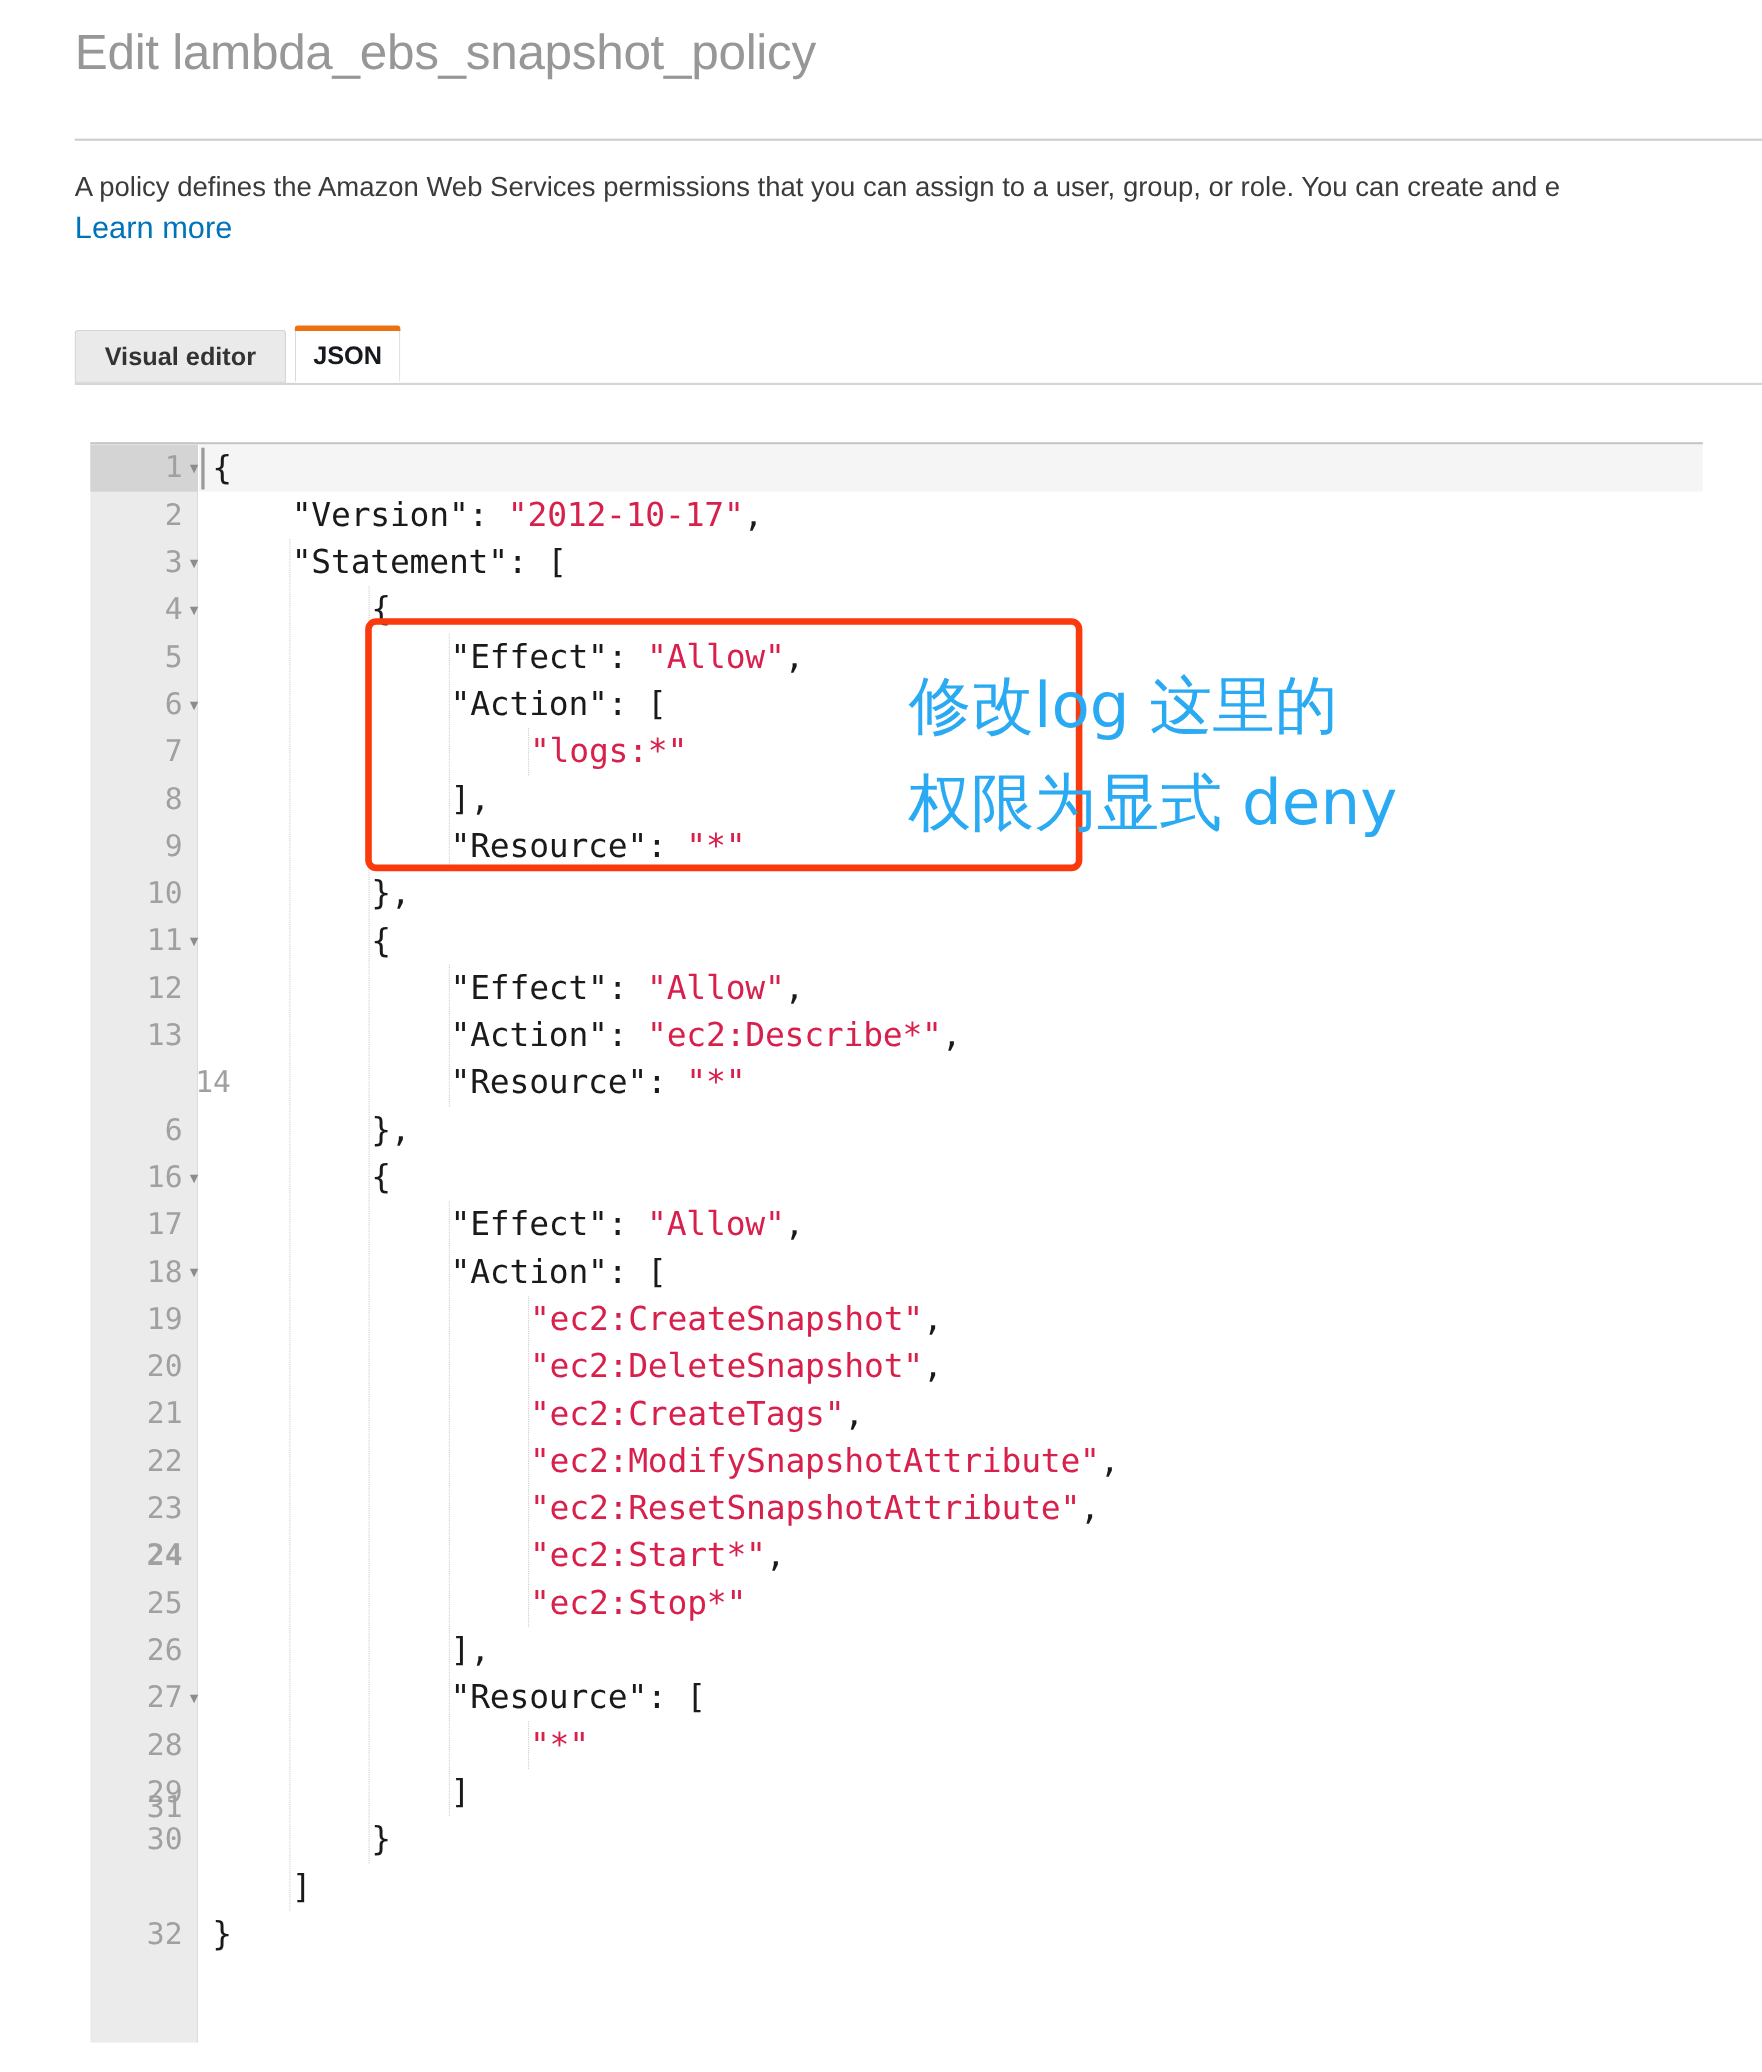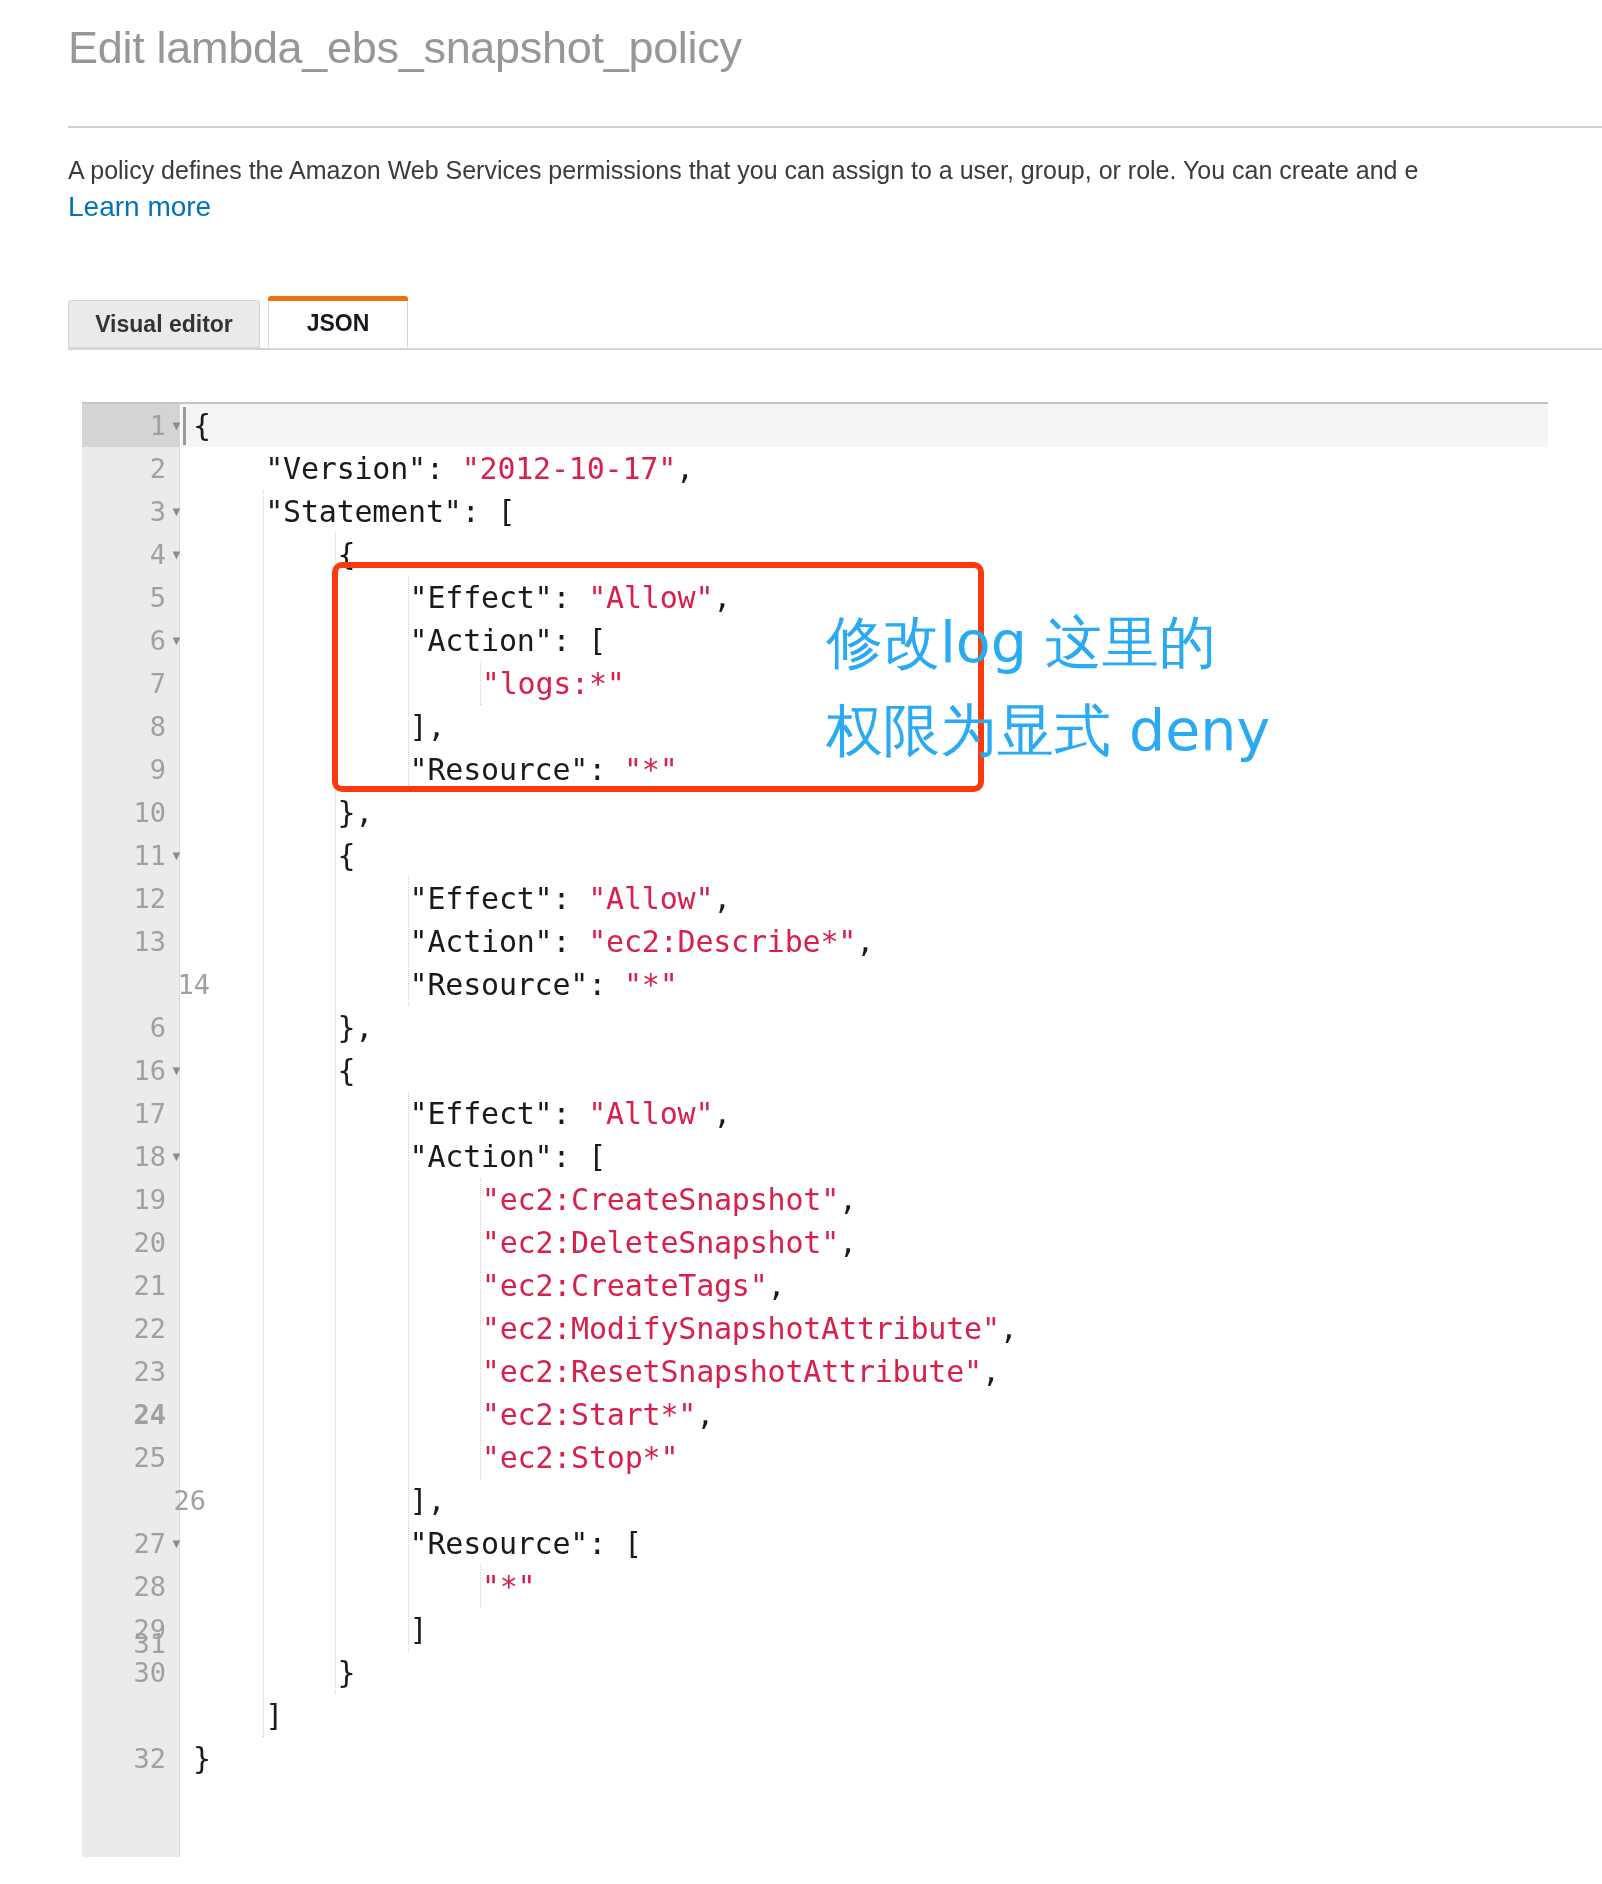--- a/index.html
+++ b/index.html
@@ -88,21 +88,21 @@
   }
   .tab-inactive {
     left: 0;
     width: 192px;
     background: #eaeaea;
     border: 1px solid #d5d5d5;
     color: #333333;
   }
   .tab-active {
     left: 200px;
-    width: 140px;
+    width: 96px;
     background: #ffffff;
     border: 1px solid #d5d5d5;
     border-top: none;
     border-bottom: 2px solid #ffffff;
     color: #16191f;
     z-index: 3;
   }
   .tab-active::before {
     content: "";
     position: absolute;
@@ -280,21 +280,21 @@
       <div class="gline" style="top: 645px;">16</div>
       <div class="gline" style="top: 688px;">17</div>
       <div class="gline" style="top: 731px;">18</div>
       <div class="gline" style="top: 774px;">19</div>
       <div class="gline" style="top: 817px;">20</div>
       <div class="gline" style="top: 860px;">21</div>
       <div class="gline" style="top: 903px;">22</div>
       <div class="gline" style="top: 946px;">23</div>
       <div class="gline" style="top: 989px; font-weight: bold;">24</div>
       <div class="gline" style="top: 1032px;">25</div>
-      <div class="gline" style="top: 1075px; padding-left: 40px;">26</div>
+      <div class="gline" style="top: 1075px;">26</div>
       <div class="gline" style="top: 1118px;">27</div>
       <div class="gline" style="top: 1161px;">28</div>
       <div class="gline" style="top: 1204px;">29</div>
       <div class="gline" style="top: 1247px;">30</div>
       <div class="gline" style="top: 1218px; text-align: right;">31</div>
       <div class="gline" style="top: 1333px;">32</div>
     </div>
   <div id="fold-markers">
       <div class="fold" style="top: 0px;">▼</div>
       <div class="fold" style="top: 86px;">▼</div>

